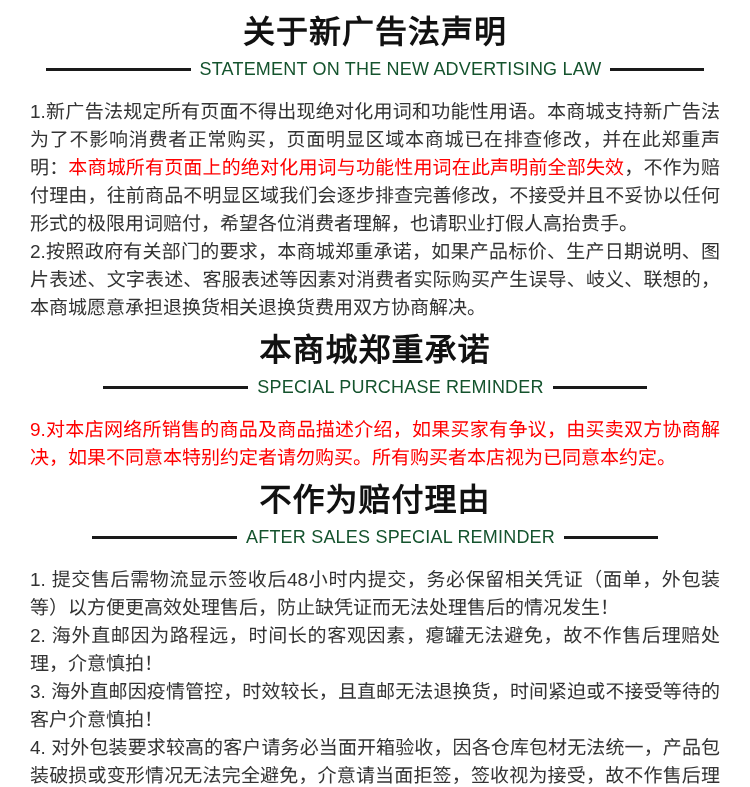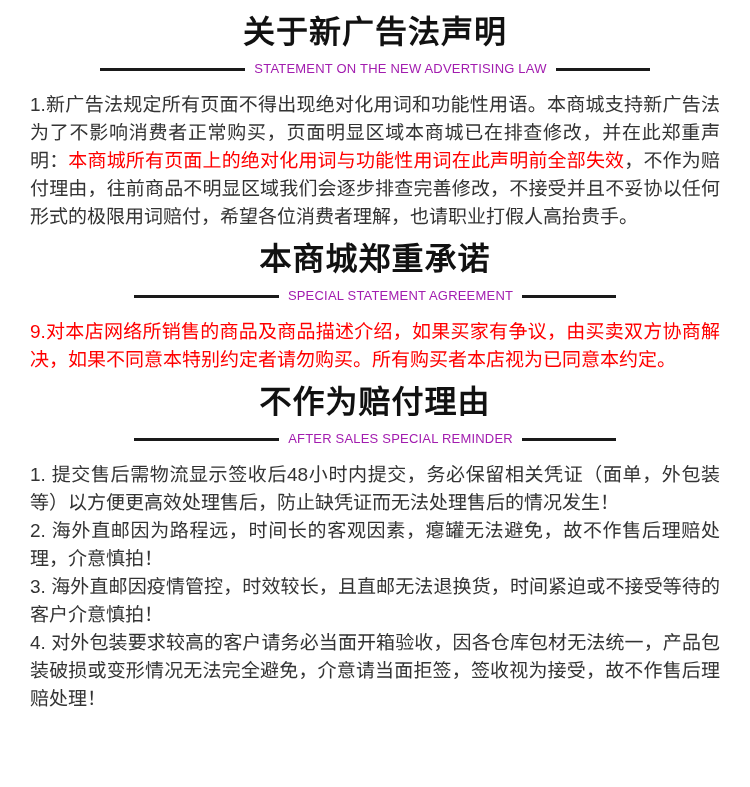--- a/index.html
+++ b/index.html
@@ -35,30 +35,30 @@
     justify-content: center;
     margin: 9px 0 10px 0;
   }
   .divider .line {
     height: 3px;
     background: #1a1a1a;
   }
   .divider .line-left  { width: 145px; margin-right: 9px; }
   .divider .line-right { width: 94px;  margin-left: 9px; }
   .divider .subtitle {
-    font-size: 13px;
+    font-size: 18px;
     line-height: 16px;
     font-weight: 400;
-    color: #a21caf;
+    color: #14532d;
     letter-spacing: 0.2px;
     white-space: nowrap;
   }
   .content {
     padding: 0 30px;
-    margin-top: 14px;
+    margin-top: 21px;
   }
   .content p {
     margin: 0;
     font-size: 19px;
     line-height: 28px;
     color: #333333;
     text-align: justify;
     word-break: break-all;
   }
 </style>
@@ -69,28 +69,29 @@
 
   <div class="section">
     <h1 class="section-title">关于新广告法声明</h1>
     <div class="divider">
       <span class="line line-left"></span>
       <span class="subtitle">STATEMENT ON THE NEW ADVERTISING LAW</span>
       <span class="line line-right"></span>
     </div>
     <div class="content">
       <p><span style="color: rgb(51, 51, 51);">1.新广告法规定所有页面不得出现绝对化用词和功能性用语。本商城支持新广告法为了不影响消费者正常购买，页面明显区域本商城已在排查修改，并在此郑重声明：</span><span style="color: rgb(255, 0, 0);">本商城所有页面上的绝对化用词与功能性用词在此声明前全部失效</span><span style="color: rgb(51, 51, 51);">，不作为赔付理由，往前商品不明显区域我们会逐步排查完善修改，不接受并且不妥协以任何形式的极限用词赔付，希望各位消费者理解，也请职业打假人高抬贵手。</span></p>
+      <p><span style="color: rgb(51, 51, 51);">2.按照政府有关部门的要求，本商城郑重承诺，如果产品标价、生产日期说明、图片表述、文字表述、客服表述等因素对消费者实际购买产生误导、岐义、联想的，本商城愿意承担退换货相关退换货费用双方协商解决。</span></p>
     </div>
   </div>
 
   <div class="section">
     <h1 class="section-title">本商城郑重承诺</h1>
     <div class="divider">
       <span class="line line-left"></span>
-      <span class="subtitle">SPECIAL STATEMENT AGREEMENT</span>
+      <span class="subtitle">SPECIAL PURCHASE REMINDER</span>
       <span class="line line-right"></span>
     </div>
     <div class="content">
       <p><span style="color: rgb(255, 0, 0);">9.对本店网络所销售的商品及商品描述介绍，如果买家有争议，由买卖双方协商解决，如果不同意本特别约定者请勿购买。所有购买者本店视为已同意本约定。</span></p>
     </div>
   </div>
 
   <div class="section">
     <h1 class="section-title">不作为赔付理由</h1>
     <div class="divider">

